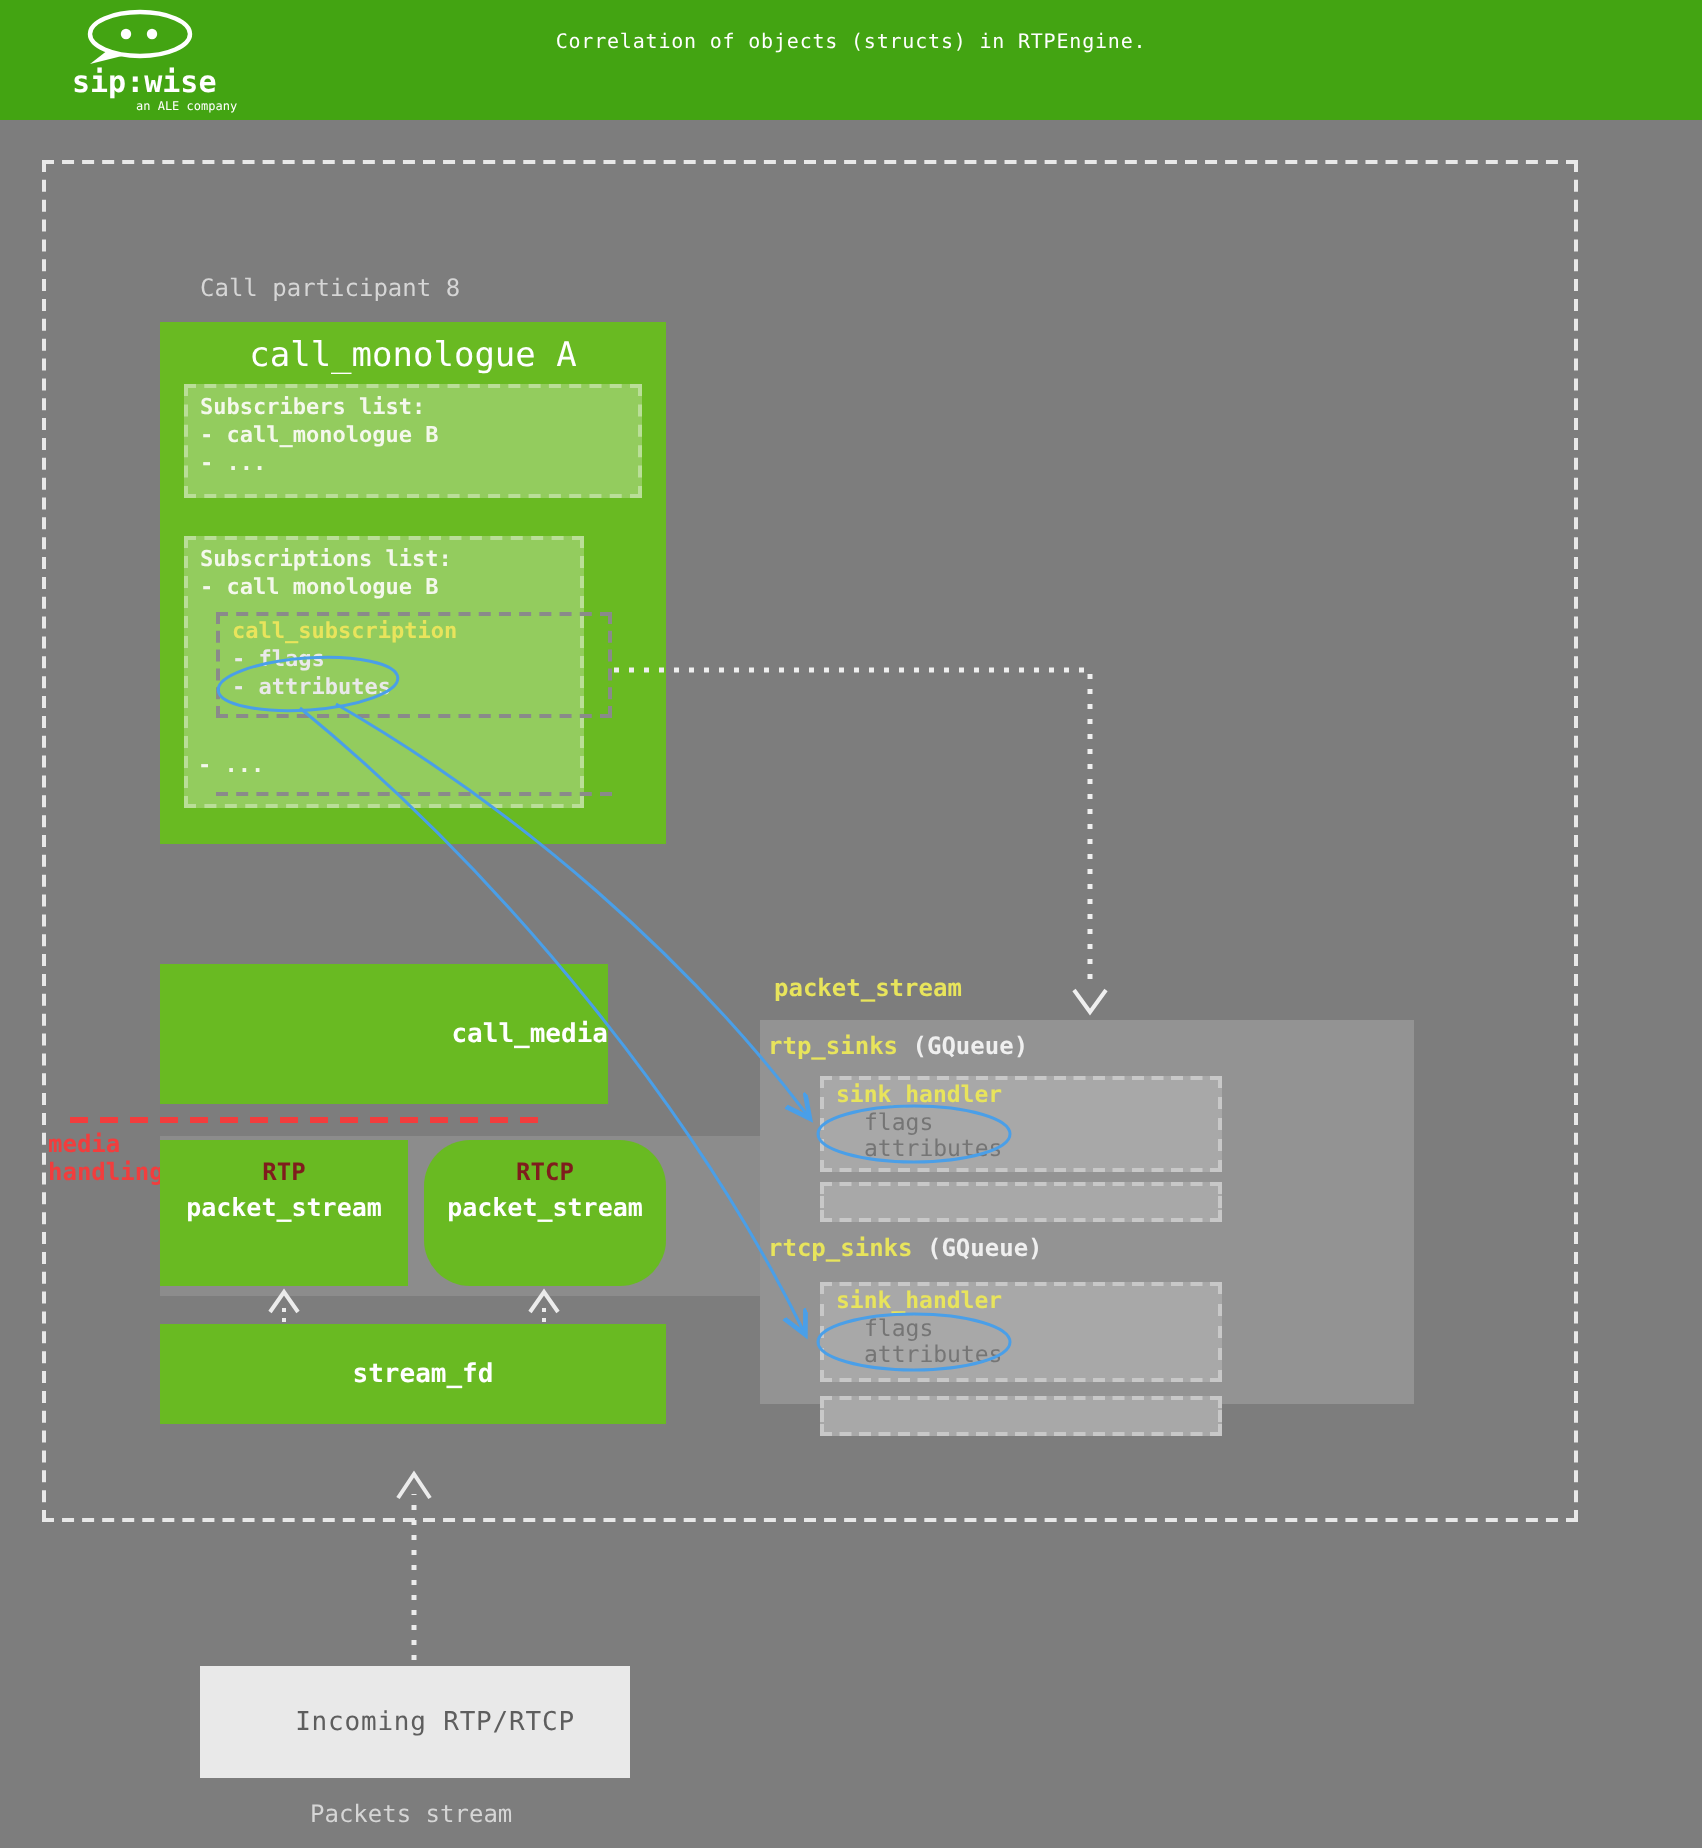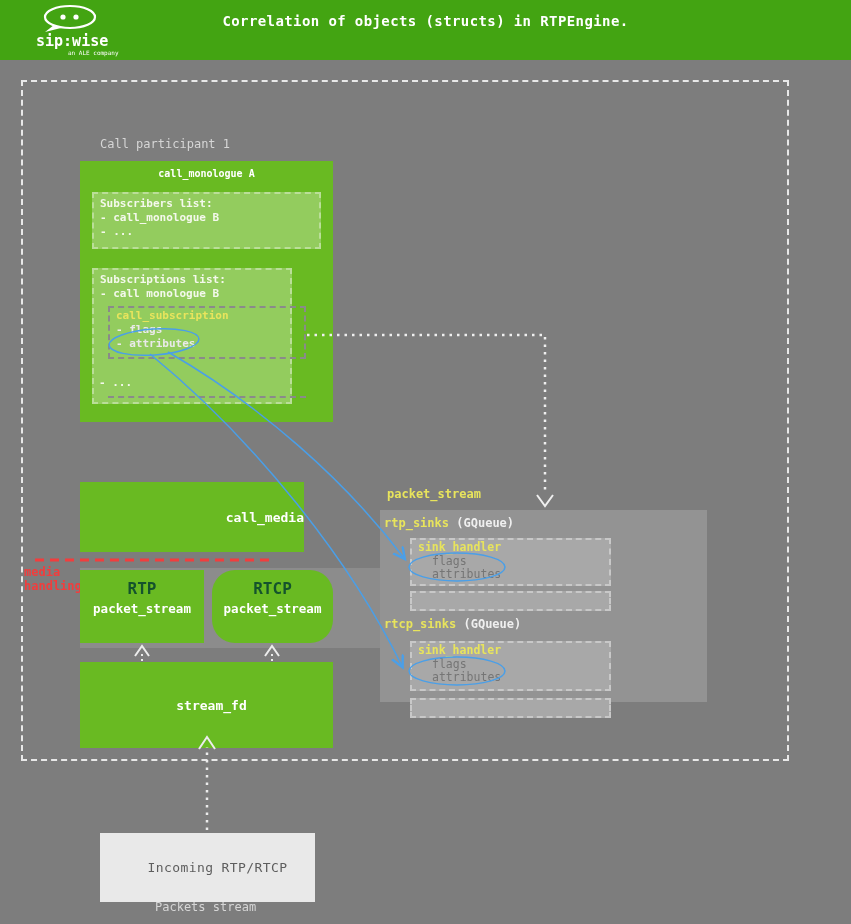--- a/index.html
+++ b/index.html
@@ -8,31 +8,31 @@
     position:relative; width:851px; height:924px;
     background:#7d7d7d; overflow:hidden;
     font-family:"DejaVu Sans Mono", monospace;
   }
   .abs { position:absolute; }
 
   
   #header { left:0; top:0; width:851px; height:60px; background:#43a412; }
   #logo { position:absolute; left:30px; top:4px; }
   #title { position:absolute; left:0; top:13px; width:100%; text-align:center;
-           color:#ffffff; font-weight:bold; font-size:14px; line-height:17px; letter-spacing:0.4px; }
+           color:#ffffff; font-weight:normal; font-size:10px; line-height:17px; letter-spacing:0.4px; }
 
   
   #outer-frame { left:21px; top:80px; width:768px; height:681px; border:2px dashed #e8e8e8; }
 
   .label { font-size:12px; color:#d6d6d6; }
   #participant-label { left:100px; top:137px; }
 
   .greenbox { background:#69ba22; }
   .box-title { position:absolute; left:0; width:100%; text-align:center;
-               color:#ffffff; font-weight:bold; font-size:10px; }
+               color:#ffffff; font-weight:normal; font-size:17px; }
 
   
   #monologue { left:80px; top:161px; width:253px; height:261px; }
   #monologue .box-title { top:7px; }
   .lightbox { background:#93cc5e; border:2px dashed #bade98; color:#f4f8ec;
               font-size:11px; font-weight:bold; line-height:14px; padding:3px 6px; }
   #subscribers { left:12px; top:31px; width:229px; height:57px; }
   #subscriptions { left:12px; top:107px; width:200px; height:136px; }
   #subscription-inner { left:14px; top:36px; width:198px; height:53px;
                         border:2px dashed #8a8a8a; padding:1px 6px;
@@ -48,25 +48,25 @@
 
   
   #media-handling { left:24px; top:565px; color:#f23d3d; font-weight:bold;
                     font-size:12px; line-height:14px; }
 
   
   #stream-strip { left:80px; top:568px; width:310px; height:80px; background:#8c8c8c; }
   .ps-box { top:570px; width:124px; height:73px; background:#69ba22; text-align:center; }
   #rtp-box { left:80px; }
   #rtcp-box { left:212px; width:121px;border-radius:23px; }
-  .ps-type { margin-top:9px; color:#14532d; font-weight:bold; font-size:16px; }
+  .ps-type { margin-top:9px; color:#7f1d1d; font-weight:bold; font-size:12px; }
   .ps-title { margin-top:3px; color:#ffffff; font-weight:bold; font-size:12.5px; }
 
   
-  #stream-fd { left:80px; top:662px; width:253px; height:86px;
+  #stream-fd { left:80px; top:662px; width:253px; height:50px;
                display:flex; align-items:center; justify-content:center;padding-left:10px; }
   #stream-fd .center-title { color:#fff; font-weight:bold; font-size:13px; }
 
   
   #panel-label { left:387px; top:487px; color:#e8e45c; font-weight:bold; font-size:12px; }
   #panel { left:380px; top:510px; width:327px; height:192px; background:#939393; }
   .sinks-line { position:absolute; left:4px; font-size:12px; font-weight:bold; }
   .sinks-line .yellow-text { color:#e8e45c; }
   .sinks-line .white-text { color:#efefef; }
   #rtp-sinks-line { top:6px; }
@@ -77,21 +77,21 @@
   #sink-rtp { top:28px; height:48px; }
   #sink-rtcp { top:131px; height:50px; }
   .sink-box .yellow-text { color:#e8e45c; font-weight:bold; }
   .sink-box .gray-text { color:#757575; margin-left:14px; }
   .empty-slot { position:absolute; left:30px; width:201px; height:20px;
                 background:#a8a8a8; border:2px dashed #c8c8c8; }
   #empty-rtp { top:81px; }
   #empty-rtcp { top:188px; }
 
   
-  #incoming { left:100px; top:833px; width:215px; height:69px; background:#e9e9e9;
+  #incoming { left:100px; top:833px; width:215px; height:56px; background:#e9e9e9;
               display:flex; align-items:center; justify-content:center;
               color:#5e5e5e; font-size:13px; letter-spacing:0.4px;padding-left:20px; }
   #packets-label { left:155px; top:900px; }
 
   #overlay { position:absolute; left:0; top:0; width:851px; height:924px;
              pointer-events:none; z-index:20; }
 </style>
 </head>
 <body>
 
@@ -106,21 +106,21 @@
       <text x="6" y="42" font-size="15" font-weight="bold" fill="#ffffff" font-family="DejaVu Sans Mono, monospace">sip:wise</text>
       <text x="38" y="51" font-size="6" fill="#ffffff" font-family="DejaVu Sans Mono, monospace">an ALE company</text>
     </svg>
     <div id="title">
       <div>Correlation of objects (structs) in RTPEngine.</div>
     </div>
   </div>
 
   <div class="abs" id="outer-frame"></div>
 
-  <div class="abs label" id="participant-label">Call participant 1</div>
+  <div class="abs label" id="participant-label">Call participant 8</div>
 
   <div class="abs greenbox" id="monologue">
     <div class="box-title">call_monologue A</div>
     <div class="abs lightbox" id="subscribers">
       <div>Subscribers list:</div>
       <div>- call_monologue B</div>
       <div>- ...</div>
     </div>
     <div class="abs lightbox" id="subscriptions">
       <div>Subscriptions list:</div>

